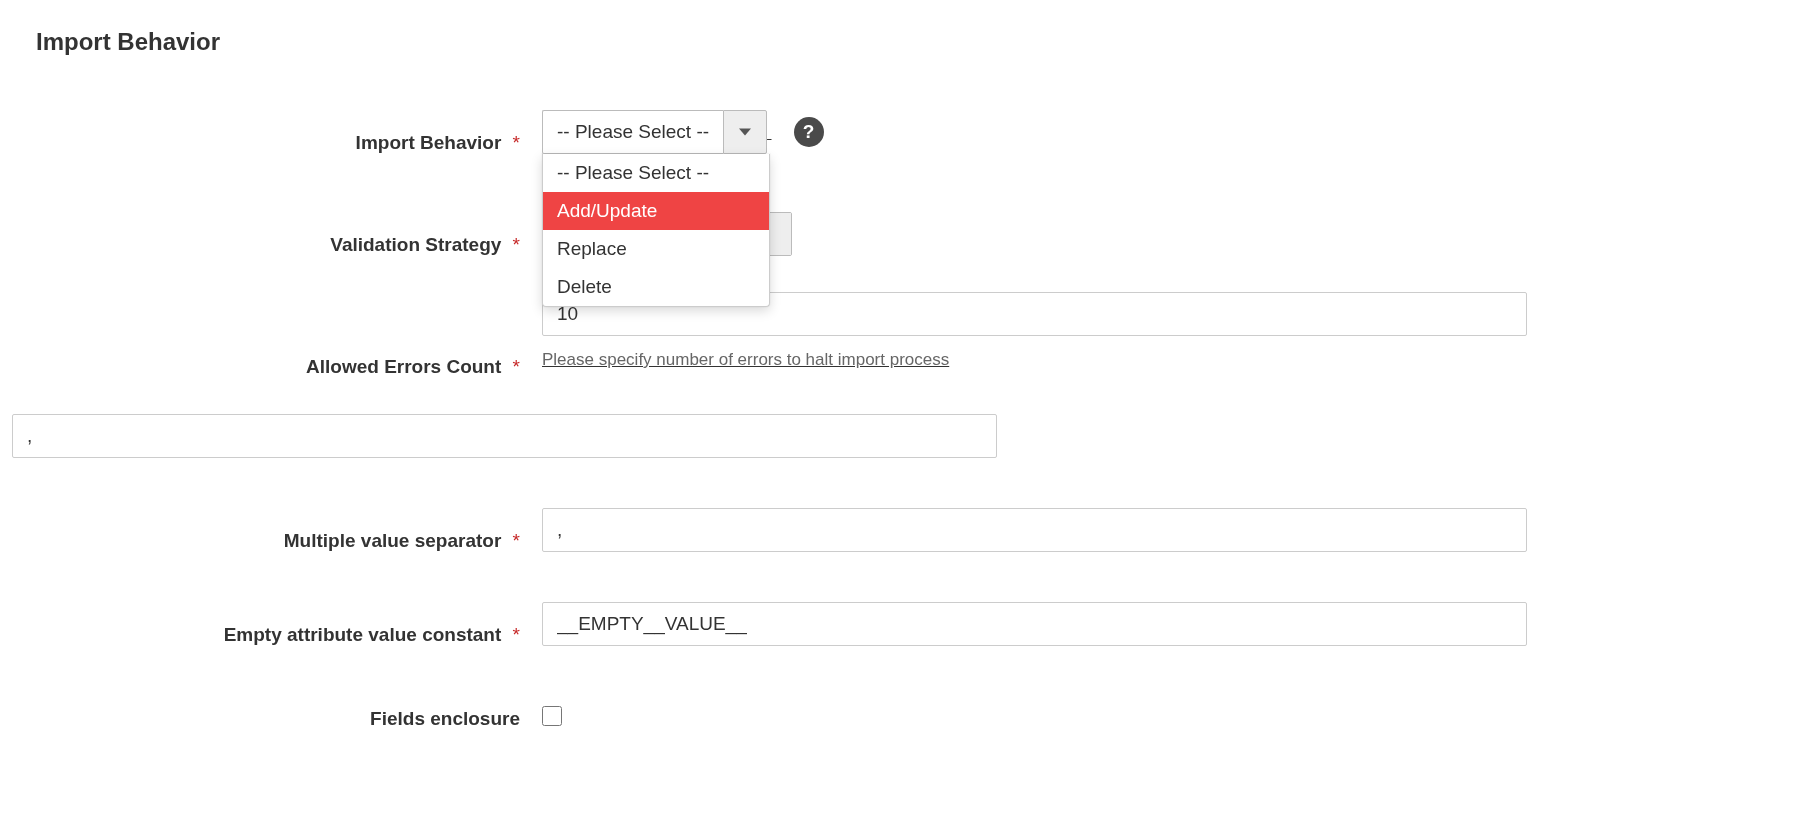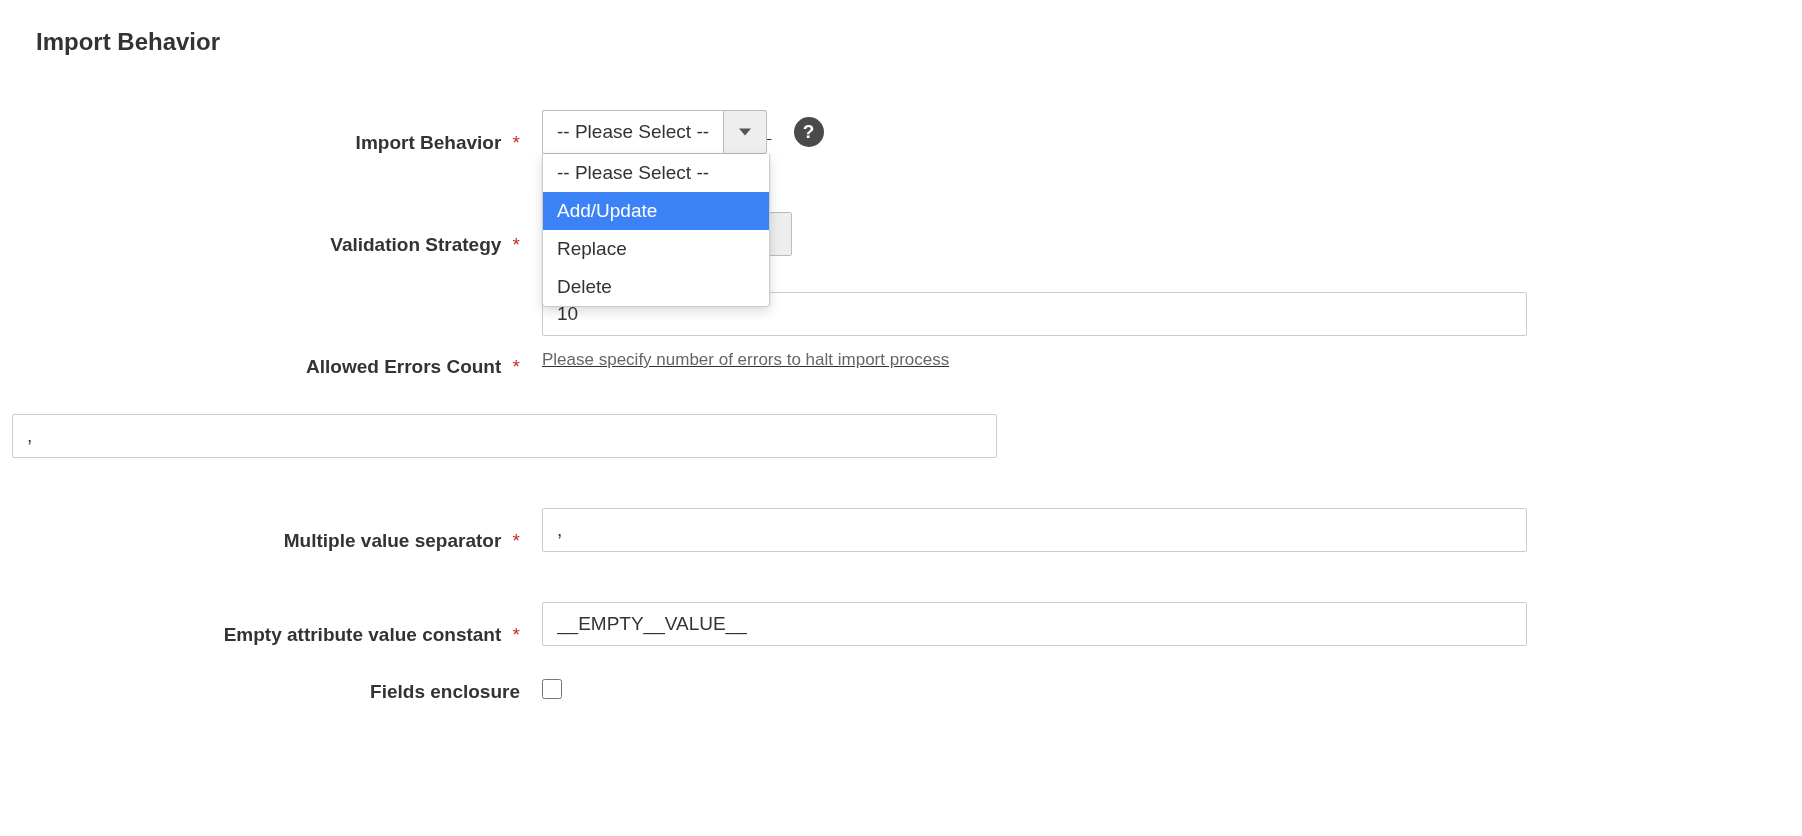--- a/index.html
+++ b/index.html
@@ -108,21 +108,21 @@
     z-index: 100;
     overflow: hidden;
   }
   .dropdown-item {
     padding: 8px 14px;
     font-size: 19px;
     color: #333;
     cursor: pointer;
   }
   .dropdown-item.highlighted {
-    background: #3b82f6;
+    background: #ef4444;
     color: #fff;
   }
 
   
   .help-icon {
     width: 30px;
     height: 30px;
     border-radius: 50%;
     background: #4a4a4a;
     color: #fff;
@@ -165,21 +165,21 @@
   .checkbox {
     width: 20px;
     height: 20px;
     margin-top: 10px;
     accent-color: #555;
   }
 
   
   .row-errors { margin-bottom: 36px; }
   .row-errors .hint { margin-bottom: 8px; }
-  .row-empty { margin-bottom: 23px; }
+  .row-empty { margin-bottom: 50px; }
   .row-behavior { margin-bottom: 58px; }
   .row-validation { margin-bottom: 36px; gap: 12px; }
 </style>
 </head>
 <body>
 
 <h1 class="section-title">Import Behavior</h1>
 
 <div class="form-area">
 

